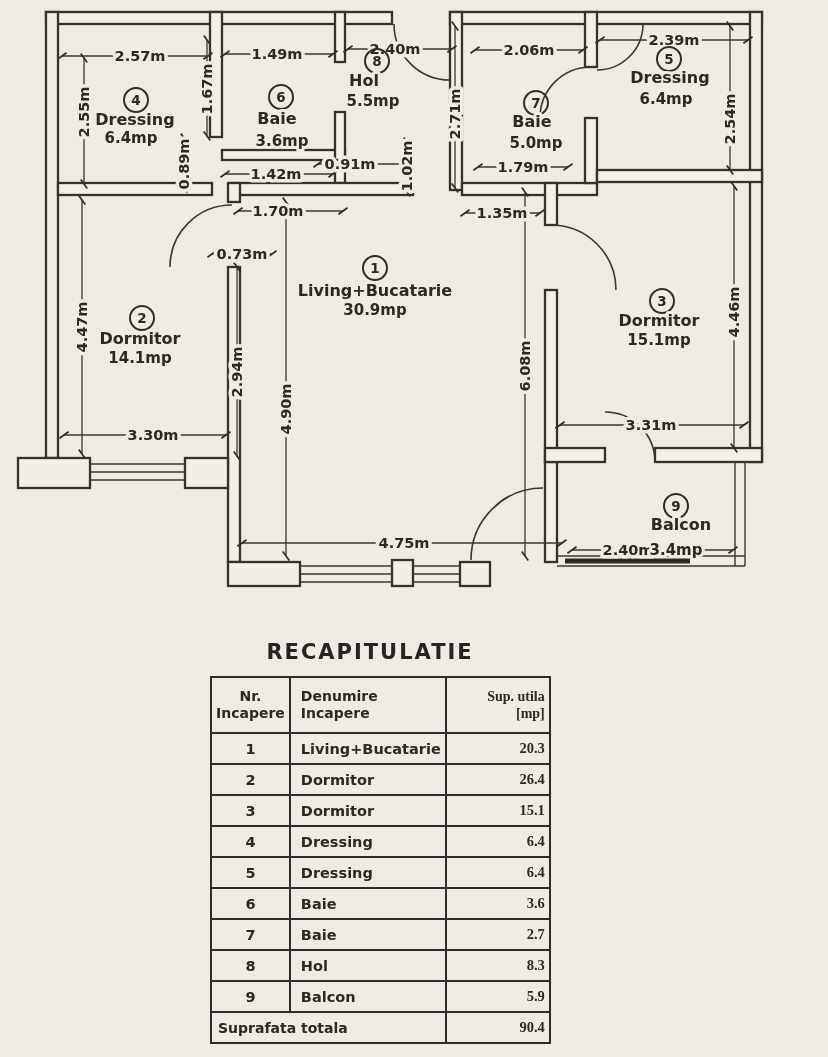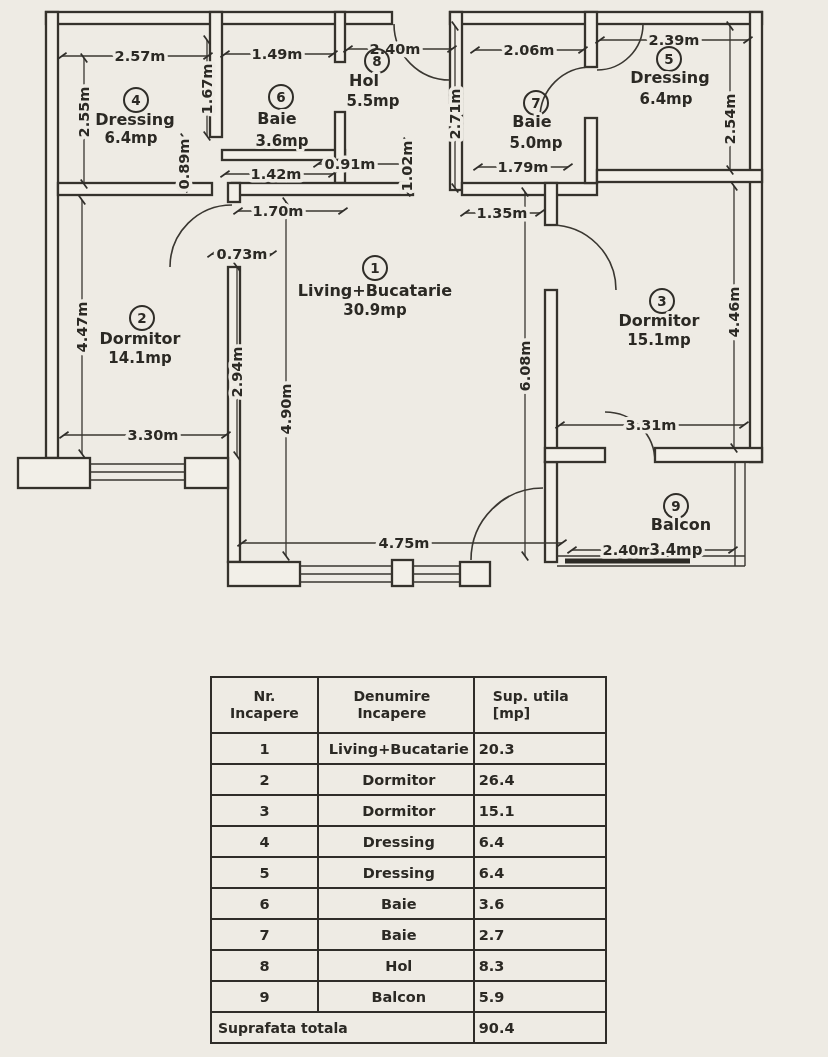--- a/index.html
+++ b/index.html
@@ -19,25 +19,25 @@
        paint-order:stroke;stroke:#eeebe4;stroke-width:6px;stroke-linejoin:round;}
   .rarea{font-size:15px;font-weight:bold;fill:#2b2924;text-anchor:middle;
        paint-order:stroke;stroke:#eeebe4;stroke-width:6px;stroke-linejoin:round;}
   .rnum{font-size:13.5px;font-weight:bold;fill:#2b2924;text-anchor:middle;}
   .rcirc{fill:none;stroke:#2f2d28;stroke-width:2;}
   
   #recap-title{position:absolute;left:230px;top:640px;width:280px;text-align:center;
        font-size:21px;font-weight:bold;letter-spacing:2px;color:#262420;}
   #recap-table{position:absolute;left:210px;top:676px;border-collapse:collapse;}
   #recap-table th,#recap-table td{border:2.4px solid #2f2d29;font-weight:bold;color:#2b2924;}
-  #recap-table th{font-size:14px;height:54px;font-weight:bold;padding:0 18px;line-height:1.25;}
+  #recap-table th{font-size:14px;height:54px;font-weight:bold;padding:0 4px;line-height:1.25;}
   #recap-table td{font-size:14.5px;height:29px;padding:0 4px;}
   .c-nr{width:66px;text-align:center;}
-  .c-name{width:114px;text-align:center;padding-left:10px !important;}
-  .c-sup{width:94px;text-align:left;}
+  .c-name{width:114px;text-align:left;padding-left:10px !important;}
+  .c-sup{width:94px;text-align:right;font-family:Liberation Serif, serif;}
   .tot-label{text-align:left;padding-left:6px !important;font-size:14px !important;}
 </style>
 </head>
 <body>
 
 <div id="page">
 
 <svg width="828" height="630" viewBox="0 0 828 630">
   <defs>
     <marker id="tick" markerWidth="9" markerHeight="9" refX="4.5" refY="4.5" orient="auto">
@@ -203,20 +203,21 @@
     </g>
     <g>
       <circle class="rcirc" cx="676" cy="506" r="12"></circle>
       <text class="rnum" x="676" y="511">9</text>
       <text class="rname" x="681" y="530">Balcon</text>
       <text class="rarea" x="676" y="555">3.4mp</text>
     </g>
   </g>
 </svg>
 
+<div id="recap-title">RECAPITULATIE</div>
 
 <table id="recap-table">
   <thead>
     <tr>
       <th class="c-nr">
         <span>Nr.</span><br>
         <span>Incapere</span>
       </th>
       <th class="c-name">
         <span>Denumire</span><br>

